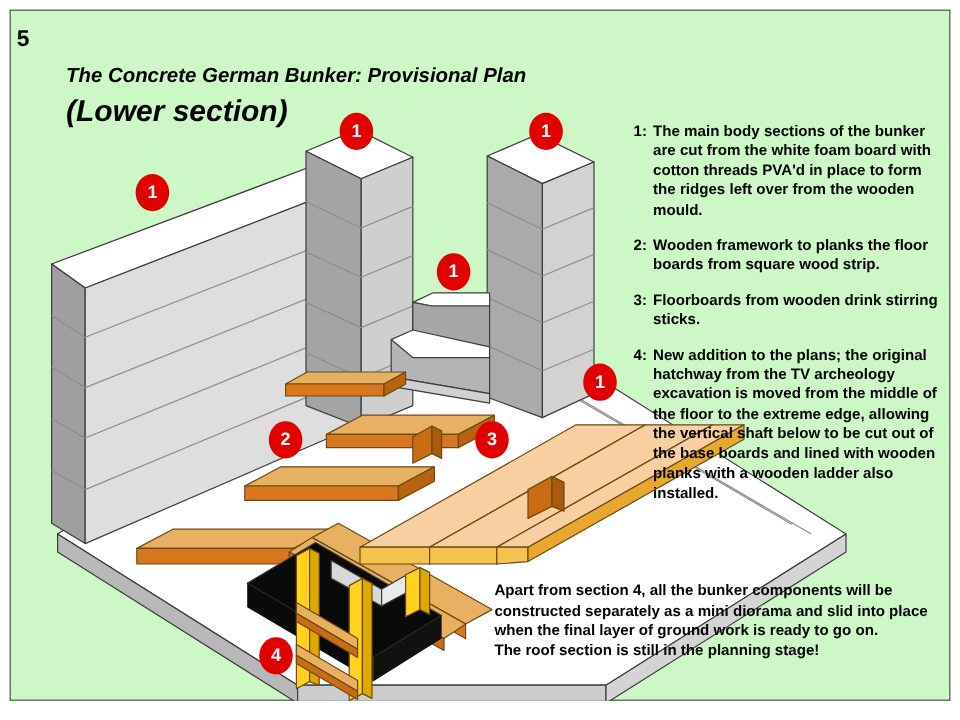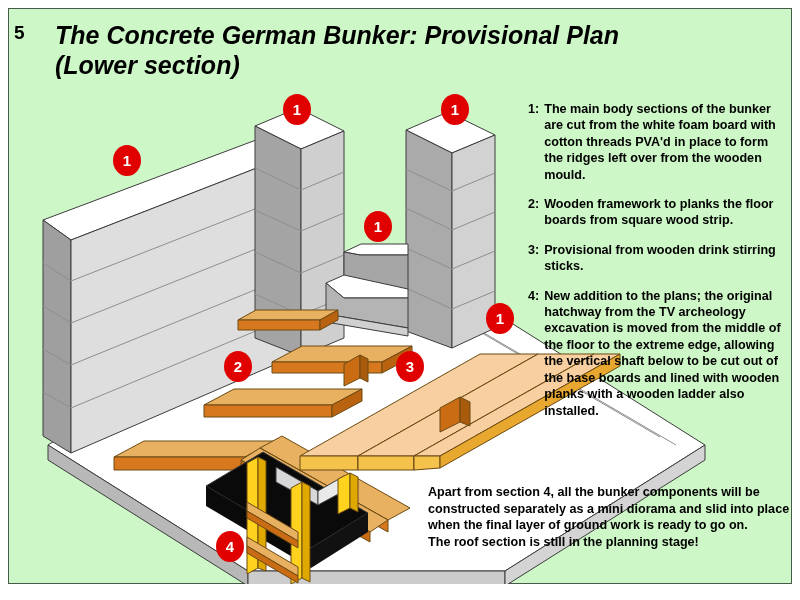--- a/index.html
+++ b/index.html
@@ -35,26 +35,27 @@
     letter-spacing: 0;
   }
   .title-wrap {
     position: absolute;
     left: 55px;
     top: 20px;
     width: 700px;
     text-align: left;
   }
   .title-line1 {
-    font-size: 25px;
+    font-size: 17px;
     font-weight: bold;
     font-style: italic;
     color: #000;
     line-height: 30px;
     white-space: nowrap;
+    margin-top: 28px;
   }
   .title-line2 {
     font-size: 25px;
     font-weight: bold;
     font-style: italic;
     color: #000;
     line-height: 30px;
     padding-right: 52px;
     white-space: nowrap;
   }
@@ -74,21 +75,21 @@
   }
   .note-num {
     flex: 0 0 auto;
     padding-right: 5px;
   }
   .note-text {
     flex: 1 1 auto;
   }
   .footer-note {
     position: absolute;
-    left: 428px;
+    left: 412px;
     top: 484px;
     width: 362px;
     font-size: 12.6px;
     font-weight: bold;
     color: #000;
     line-height: 16.6px;
     white-space: pre-line;
   }
   .scene {
     position: absolute;
@@ -304,21 +305,21 @@
     <div class="note-item">
       <span class="note-num">1:</span>
       <span class="note-text">The main body sections of the bunker are cut from the white foam board with cotton threads PVA'd in place to form the ridges left over from the wooden mould.</span>
     </div>
     <div class="note-item">
       <span class="note-num">2:</span>
       <span class="note-text">Wooden framework to planks the floor boards from square wood strip.</span>
     </div>
     <div class="note-item">
       <span class="note-num">3:</span>
-      <span class="note-text">Provisional from wooden drink stirring sticks.</span>
+      <span class="note-text">Floorboards from wooden drink stirring sticks.</span>
     </div>
     <div class="note-item">
       <span class="note-num">4:</span>
       <span class="note-text">New addition to the plans; the original hatchway from the TV archeology excavation is moved from the middle of the floor to the extreme edge, allowing the vertical shaft below to be cut out of the base boards and lined with wooden planks with a wooden ladder also installed.</span>
     </div>
   </div>
 
   <div class="footer-note">Apart from section 4, all the bunker components will be constructed separately as a mini diorama and slid into place when the final layer of ground work is ready to go on.
 The roof section is still in the planning stage!</div>
 </div>

